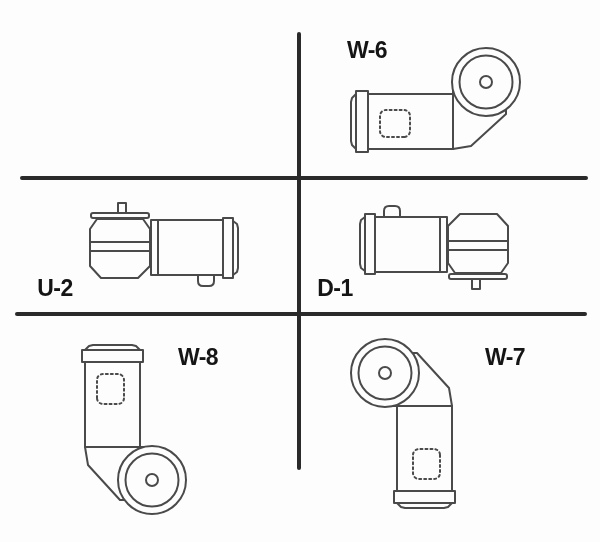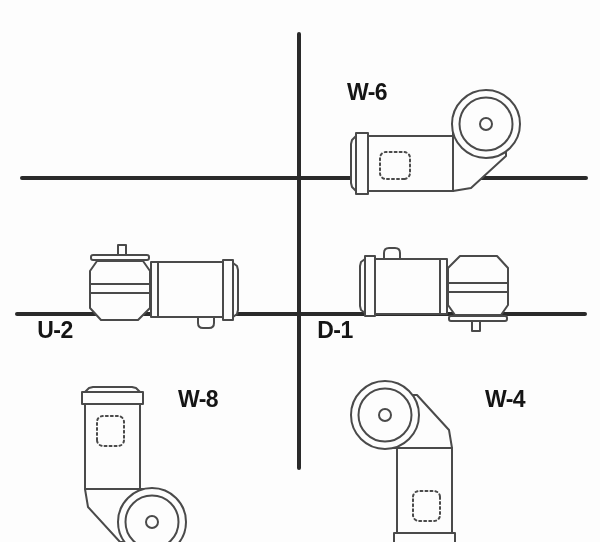--- a/index.html
+++ b/index.html
@@ -7,21 +7,21 @@
     background: var(--color-background, #fdfdfd);
     font-family: "Liberation Sans", sans-serif;
   }
   .canvas {
     position: relative;
     width: 600px;
     height: 542px;
     background: var(--color-background, #fdfdfd);
     overflow: hidden;
   }
-  .panel { position: absolute; margin-top: 42px; }
+  .panel { position: absolute; }
   .divider {
     position: absolute;
     background: var(--color-divider, #2a2a2a);
     border-radius: 2px;
   }
   .lbl {
     position: absolute;
     font-weight: bold;
     font-size: 23px;
     line-height: 1.1;
@@ -111,16 +111,16 @@
     </svg>
     <div class="lbl" style="left:198px; top:29px;">W-8</div>
   </section>
 
   <section class="panel" style="left:301px; top:316px; width:299px; height:226px;">
     <svg class="drawing" style="left:46px; top:15px;" width="110" height="180" viewBox="0 0 110 180">
       <g transform="translate(110,0) rotate(90)">
           <use href="#motor-w"></use>
         </g>
     </svg>
-    <div class="lbl" style="left:204px; top:29px;">W-4</div>
+    <div class="lbl" style="left:204px; top:29px;">W-7</div>
   </section>
 
 </div>
 
 </body></html>

